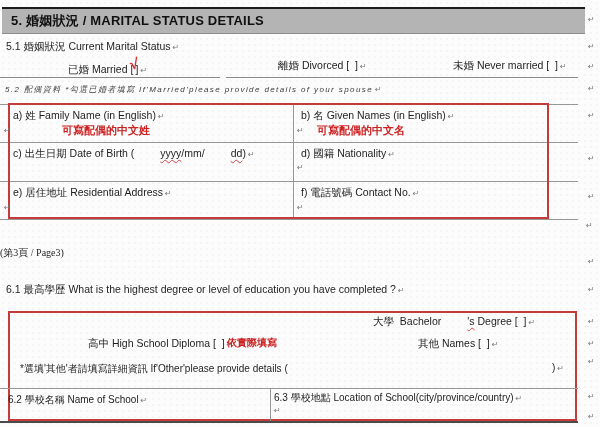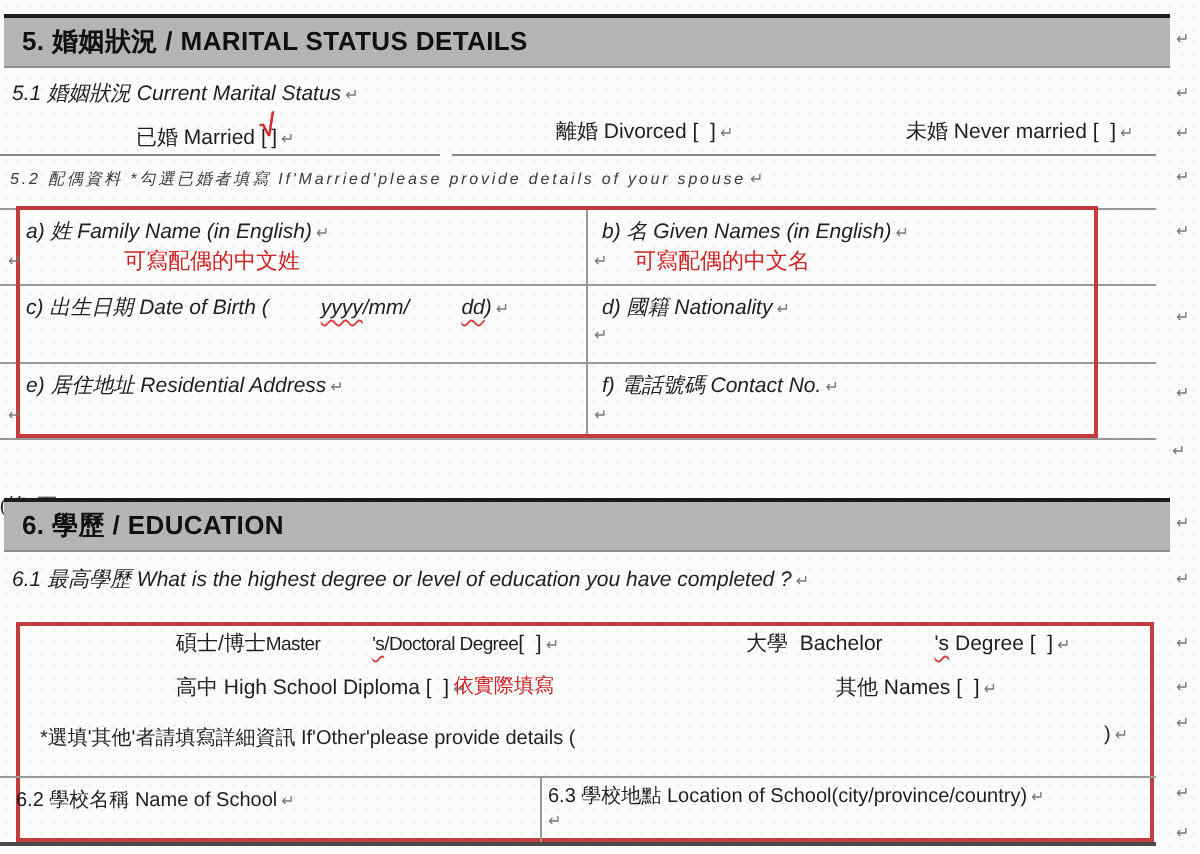--- a/index.html
+++ b/index.html
@@ -8,28 +8,28 @@
     background:#fcfcfc;
     background-image:radial-gradient(rgba(170,170,170,0.18) 0.5px, transparent 0.9px);
     background-size:6px 6px;
     font-family:"Liberation Sans","DejaVu Sans",sans-serif;
     color:#1e1e1e;
   }
   .secbar{position:absolute;left:2px;width:583px;height:27px;background:#b4b4b4;
     border-top:2px solid #1c1c1c;border-bottom:1px solid #8d8d8d;
     display:flex;align-items:center;padding-left:9px;box-sizing:border-box;}
   .sectitle{font-size:13px;font-weight:bold;letter-spacing:0.2px;color:#101010;white-space:nowrap;}
-  .lbl{position:absolute;font-size:10.5px;white-space:nowrap;font-style:italic;}
+  .lbl{position:absolute;font-size:10.5px;white-space:nowrap;}
   .lbl-sm{position:absolute;font-size:10px;white-space:nowrap;}
   .opt{position:absolute;font-size:10.5px;white-space:nowrap;}
   .ebox{white-space:pre;}
   .check{color:#d32f2f;font-weight:bold;font-size:15px;display:inline-block;position:relative;top:-4px;margin:0 -3px;transform:rotate(-8deg);}
   .pm{position:absolute;font-size:8px;color:#787878;line-height:1;}
   .pm-in{font-size:8px;color:#787878;margin-left:2px;}
-  .note-red{position:absolute;color:#cc2222;font-size:11px;font-weight:normal;white-space:nowrap;}
+  .note-red{position:absolute;color:#cc2222;font-size:11px;font-weight:bold;white-space:nowrap;}
   .hl{position:absolute;border-top:1.5px solid #8a8a8a;}
   .tl{position:absolute;background:#979797;height:1px;}
   .vl{position:absolute;background:#979797;width:1px;}
   .redbox{position:absolute;border:2px solid #c43b3b;background:transparent;}
   .small52{position:absolute;font-size:8px;letter-spacing:1.4px;color:#3a3a3a;white-space:nowrap;font-style:italic;}
   .sq1{text-decoration:underline wavy #d64040 1px;text-underline-offset:2px;padding-left:26px;}
   .condensed{font-size:9.5px;letter-spacing:-0.3px;}
   .pagemark{position:absolute;left:0;top:246px;width:578px;text-align:left;font-size:10px;white-space:nowrap;font-family:Liberation Serif, serif;}
   .botline{position:absolute;background:#4a4a4a;height:2px;}
   .fillarea{position:absolute;background:transparent;}
@@ -89,31 +89,27 @@
   <div class="fillarea" style="left:10px;top:198px;width:280px;height:18px"></div>
 
   <div class="lbl" style="left:301px;top:186px"><span>f) 電話號碼 Contact No.</span><span class="pm-in">↵</span></div>
   <span class="pm" style="left:297px;top:204px">↵</span>
   <div class="fillarea" style="left:298px;top:198px;width:245px;height:18px"></div>
   <span class="pm" style="left:588px;top:193px">↵</span>
 
   <span class="pm" style="left:586px;top:222px">↵</span>
   <div class="pagemark">(第3頁 / Page3)</div>
 
-  <div class="secbar" style="top:249px">
-    <span class="sectitle">6. 學歷 / EDUCATION</span>
-  </div>
   <span class="pm" style="left:588px;top:258px">↵</span>
 
   <div class="lbl" style="left:6px;top:283px"><span>6.1 最高學歷 What is the highest degree or level of education you have completed ?</span><span class="pm-in">↵</span></div>
   <span class="pm" style="left:588px;top:286px">↵</span>
 
   <div class="redbox" style="left:8px;top:311px;width:565px;height:106px"></div>
 
-  <div class="opt" style="left:88px;top:315px"><span>碩士/博士</span><span class="condensed"><span>Master</span><span class="sq1">'s</span><span>/Doctoral Degree</span></span><span class="ebox">[  ]</span><span class="pm-in">↵</span></div>
   <div class="opt" style="left:373px;top:315px"><span>大學</span>&nbsp; <span><span>Bachelor</span><span class="sq1">'s</span><span> Degree</span></span> <span class="ebox">[  ]</span><span class="pm-in">↵</span></div>
   <span class="pm" style="left:588px;top:318px">↵</span>
 
   <div class="opt" style="left:88px;top:337px"><span>高中  High School Diploma</span> <span class="ebox">[  ]</span><span class="pm-in">↵</span></div>
   <div class="note-red" style="left:227px;top:336px;font-size:10px">依實際填寫</div>
   <div class="opt" style="left:418px;top:337px"><span>其他  Names</span> <span class="ebox">[  ]</span><span class="pm-in">↵</span></div>
   <span class="pm" style="left:588px;top:340px">↵</span>
   <span class="pm" style="left:588px;top:358px">↵</span>
 
   <div class="lbl-sm" style="left:20px;top:362px">*選填'其他'者請填寫詳細資訊 If'Other'please provide details (</div>

